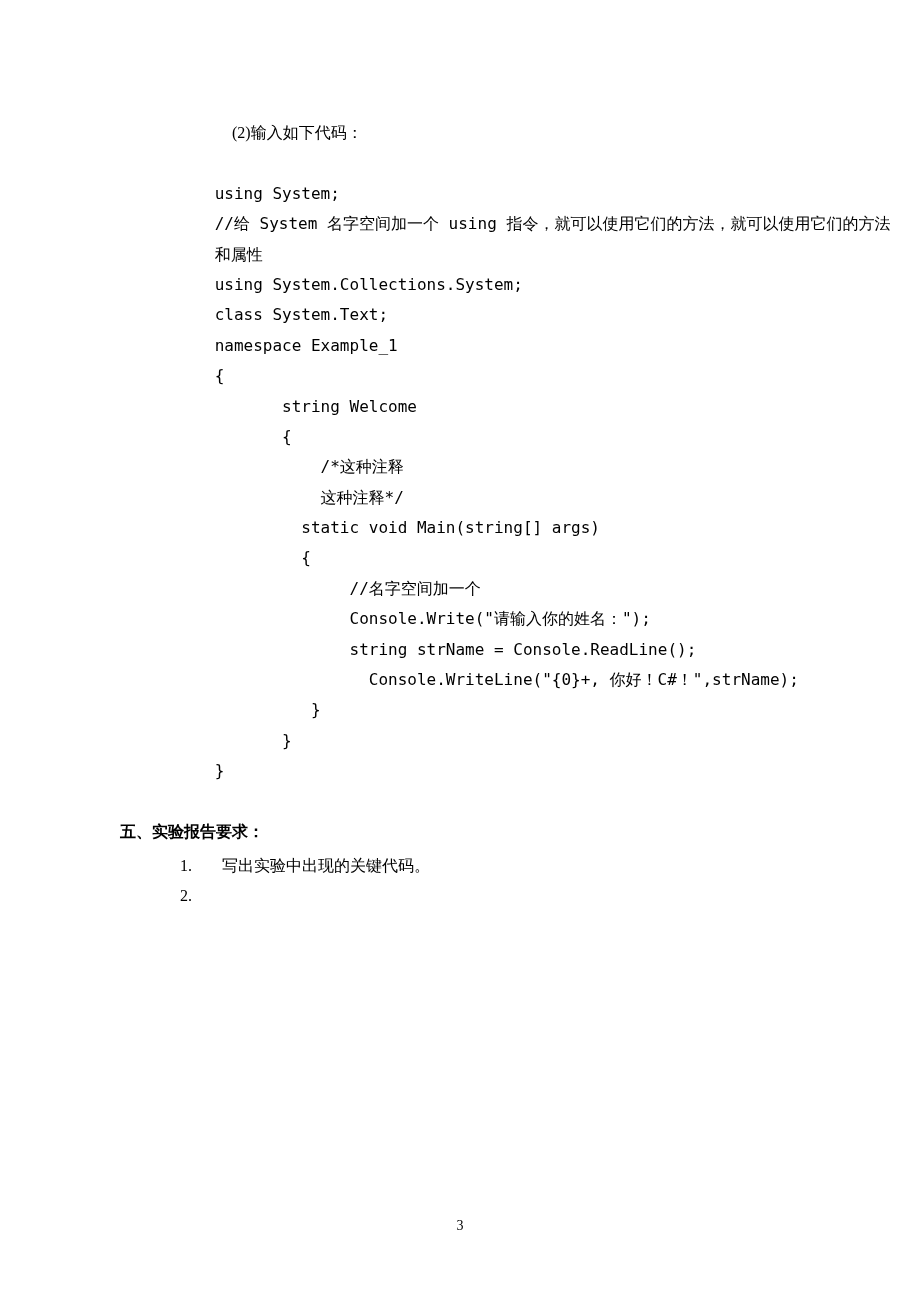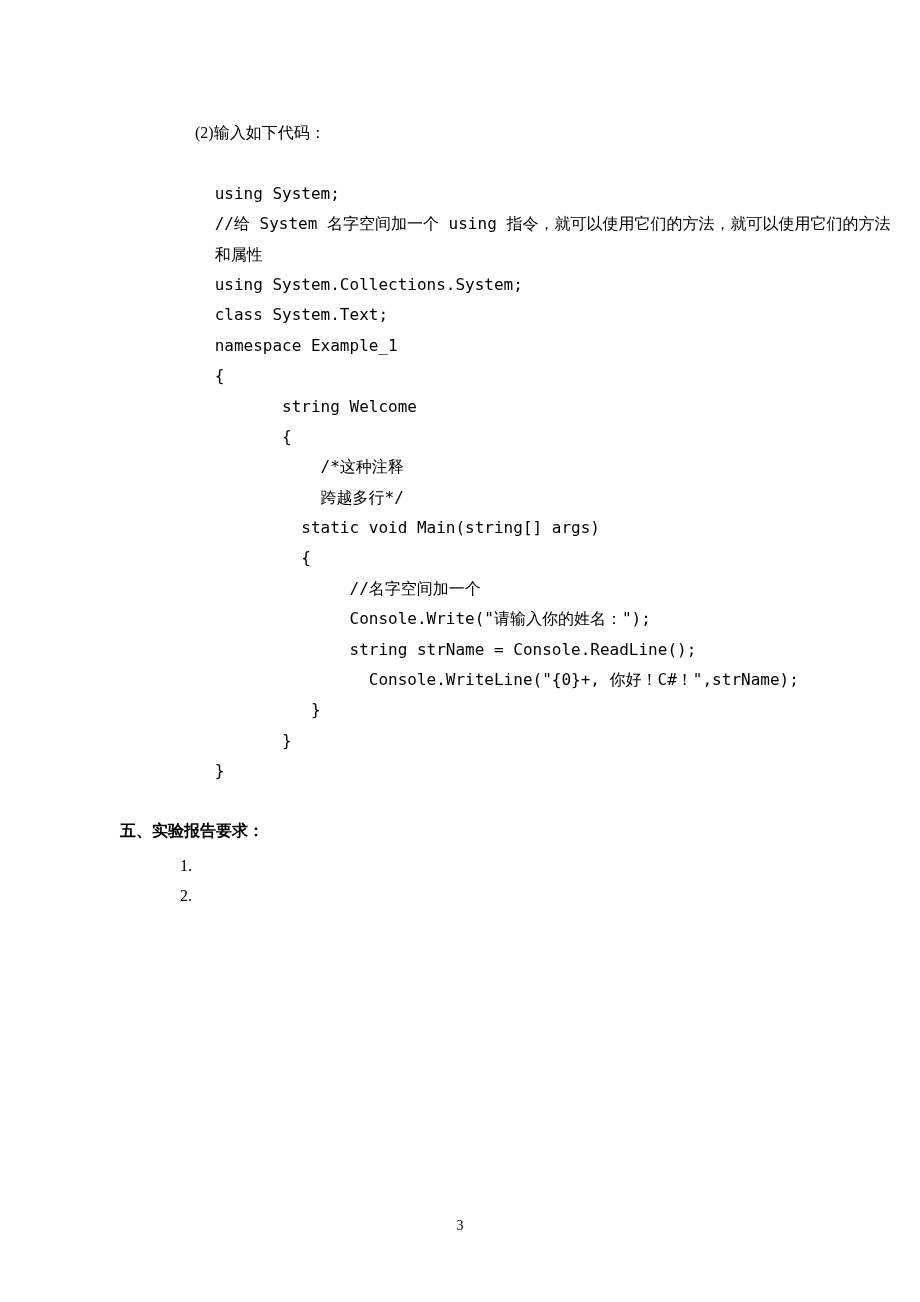--- a/index.html
+++ b/index.html
@@ -12,33 +12,32 @@
       height: 1302px;
       background: #ffffff;
       font-family: "SimSun", "宋体", serif;
       font-size: 16px;
       color: #000000;
       position: relative;
       padding: 118px 120px 0 120px;
       line-height: 1.9;
     }
     .intro-line {
-      margin-left: 75px;
+      margin-left: 112px;
     }
     .code-block {
       margin-left: 85px;
       font-family: "SimSun", "宋体", monospace;
       white-space: pre;
       line-height: 1.9;
     }
     .section-heading {
       font-weight: bold;
       margin-top: 30px;
       margin-bottom: 4px;
-      font-family: Liberation Mono, monospace;
     }
     .list-item {
       margin-left: 60px;
       display: flex;
     }
     .list-number {
       width: 42px;
       flex-shrink: 0;
     }
     .page-number {
@@ -59,34 +58,35 @@
 <span> using System;</span>
 <span> //给 System 名字空间加一个 using 指令，就可以使用它们的方法，就可以使用它们的方法</span>
 <span> 和属性</span>
 <span> using System.Collections.System;</span>
 <span> class System.Text;</span>
 <span> namespace Example_1</span>
 <span> {</span>
 <span>        string Welcome</span>
 <span>        {</span>
 <span>            /*这种注释</span>
-<span>            跨越多行*/</span>
+<span>            这种注释*/</span>
 <span>          static void Main(string[] args)</span>
 <span>          {</span>
 <span>               //名字空间加一个</span>
 <span>               Console.Write("请输入你的姓名：");</span>
 <span>               string strName = Console.ReadLine();</span>
 <span>                 Console.WriteLine("{0}+, 你好！C#！",strName);</span>
 <span>           }</span>
 <span>        }</span>
 <span> }</span>
 </div>
 
 <div class="section-heading">五、实验报告要求：</div>
 
 <div class="list-item">
   <span class="list-number">1.</span>
+  <span>写出实验中出现的关键代码。</span>
 </div>
 <div class="list-item">
   <span class="list-number">2.</span>
 </div>
 
 <div class="page-number">3</div>
 
 </body></html>

